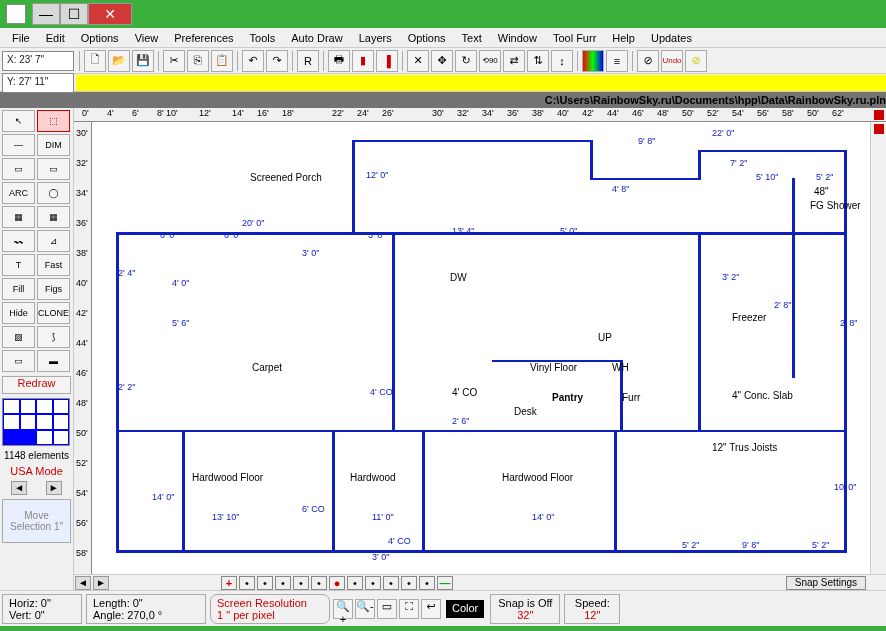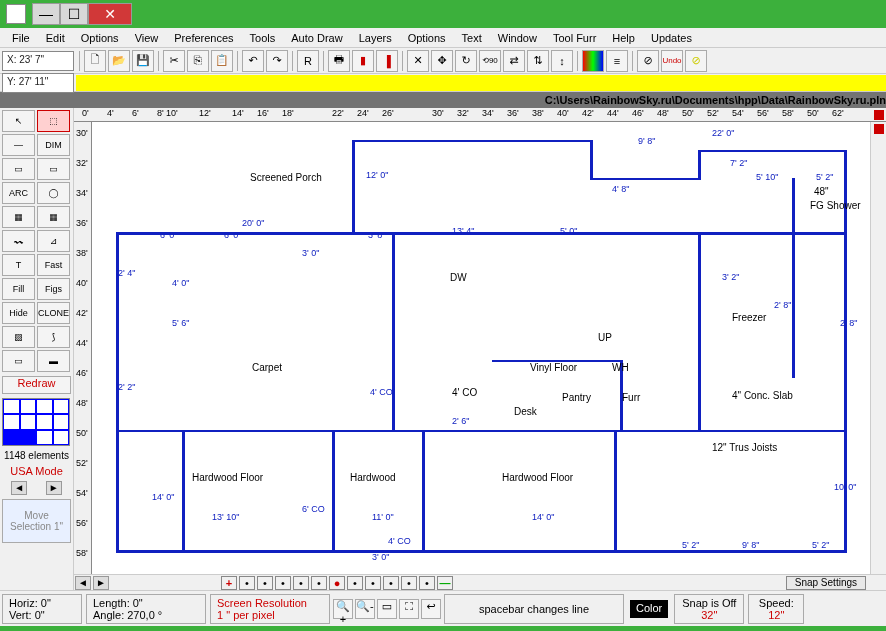--- a/index.html
+++ b/index.html
@@ -42,21 +42,21 @@
 .scroll-v { width: 16px; background: #f0f0f0; border-left: 1px solid #ccc; }
 .scroll-h { height: 16px; background: #f0f0f0; border-top: 1px solid #ccc; display: flex; align-items: center; }
 .scroll-btn { width: 16px; height: 14px; background: #ddd; border: 1px solid #999; margin: 0 1px; cursor: pointer; text-align: center; font-size: 10px; }
 .dot-row { display: flex; margin-left: 110px; }
 .dot { width: 16px; height: 14px; border: 1px solid #888; margin: 0 1px; display: flex; align-items: center; justify-content: center; }
 .dot.red { color: #c00; font-weight: bold; }
 .dot.green { color: #0a0; font-weight: bold; }
 .snap-btn { margin-left: auto; margin-right: 20px; height: 14px; padding: 0 8px; background: #e8e8e8; border: 1px solid #888; font-size: 10px; cursor: pointer; }
 .statusbar { height: 36px; background: #f0f0f0; border-top: 1px solid #ccc; display: flex; align-items: center; font-size: 11px; }
 .status-cell { border: 1px solid #aaa; height: 30px; margin: 0 2px; padding: 2px 6px; display: flex; flex-direction: column; justify-content: center; }
-.status-cell.red { color: #c00; }
+.status-cell.red { color: #c00; border-radius: 7px; }
 .zoom-btn { width: 20px; height: 20px; background: #f4f4f4; border: 1px solid #aaa; margin: 0 1px; cursor: pointer; text-align: center; }
 .color-btn { background: #000; color: #fff; padding: 2px 6px; height: 18px; margin: 0 4px; cursor: pointer; }
 .red-marker { position: absolute; width: 10px; height: 10px; background: #c00; }
 </style>
 </head>
 <body>
 
 <div class="titlebar">
   <div class="titlebar-icon"></div>
   <div class="win-btns">
@@ -249,21 +249,21 @@
           <div class="fp-line" style="left: 240px; top: 308px; width: 3px; height: 122px;"></div>
           <div class="fp-line" style="left: 330px; top: 308px; width: 3px; height: 122px;"></div>
           <div class="fp-line" style="left: 522px; top: 308px; width: 3px; height: 122px;"></div>
           <div class="fp-line" style="left: 606px; top: 110px; width: 3px; height: 200px;"></div>
           <div class="fp-line" style="left: 700px; top: 56px; width: 3px; height: 200px;"></div>
           <div class="fp-text" style="left: 158px; top: 50px;">Screened Porch</div>
           <div class="fp-text" style="left: 160px; top: 240px;">Carpet</div>
           <div class="fp-text" style="left: 360px; top: 265px;">4' CO</div>
           <div class="fp-text" style="left: 438px; top: 240px;">Vinyl Floor</div>
           <div class="fp-text" style="left: 422px; top: 284px;">Desk</div>
-          <div class="fp-text" style="left: 470px; top: 270px;">Pantry</div>
+          <div class="fp-text" style="left: 460px; top: 270px; font-weight: bold;">Pantry</div>
           <div class="fp-text" style="left: 530px; top: 270px;">Furr</div>
           <div class="fp-text" style="left: 640px; top: 190px;">Freezer</div>
           <div class="fp-text" style="left: 640px; top: 268px;">4" Conc. Slab</div>
           <div class="fp-text" style="left: 620px; top: 320px;">12" Trus Joists</div>
           <div class="fp-text" style="left: 100px; top: 350px;">Hardwood Floor</div>
           <div class="fp-text" style="left: 258px; top: 350px;">Hardwood</div>
           <div class="fp-text" style="left: 410px; top: 350px;">Hardwood Floor</div>
           <div class="fp-text" style="left: 718px; top: 78px;">FG Shower</div>
           <div class="fp-text" style="left: 722px; top: 64px;">48"</div>
           <div class="fp-text" style="left: 358px; top: 150px;">DW</div>
@@ -344,23 +344,20 @@
     <span>Screen Resolution</span>
     <span>1 " per pixel</span>
   </div>
   <div style="display:flex;align-items:center">
     <div class="zoom-btn">🔍+</div>
     <div class="zoom-btn">🔍-</div>
     <div class="zoom-btn">▭</div>
     <div class="zoom-btn">⛶</div>
     <div class="zoom-btn">↩</div>
   </div>
-  <div class="status-cell" style="width:180px;text-align:center">
-    <span>spacebar changes line</span>
-  </div>
   <div class="color-btn">Color</div>
   <div class="status-cell" style="width:70px;text-align:center">
     <span>Snap is Off</span>
     <span class="red" style="color:#c00">32"</span>
   </div>
   <div class="status-cell" style="width:56px;text-align:center">
     <span>Speed:</span>
     <span style="color:#c00">12"</span>
   </div>
 </div>

